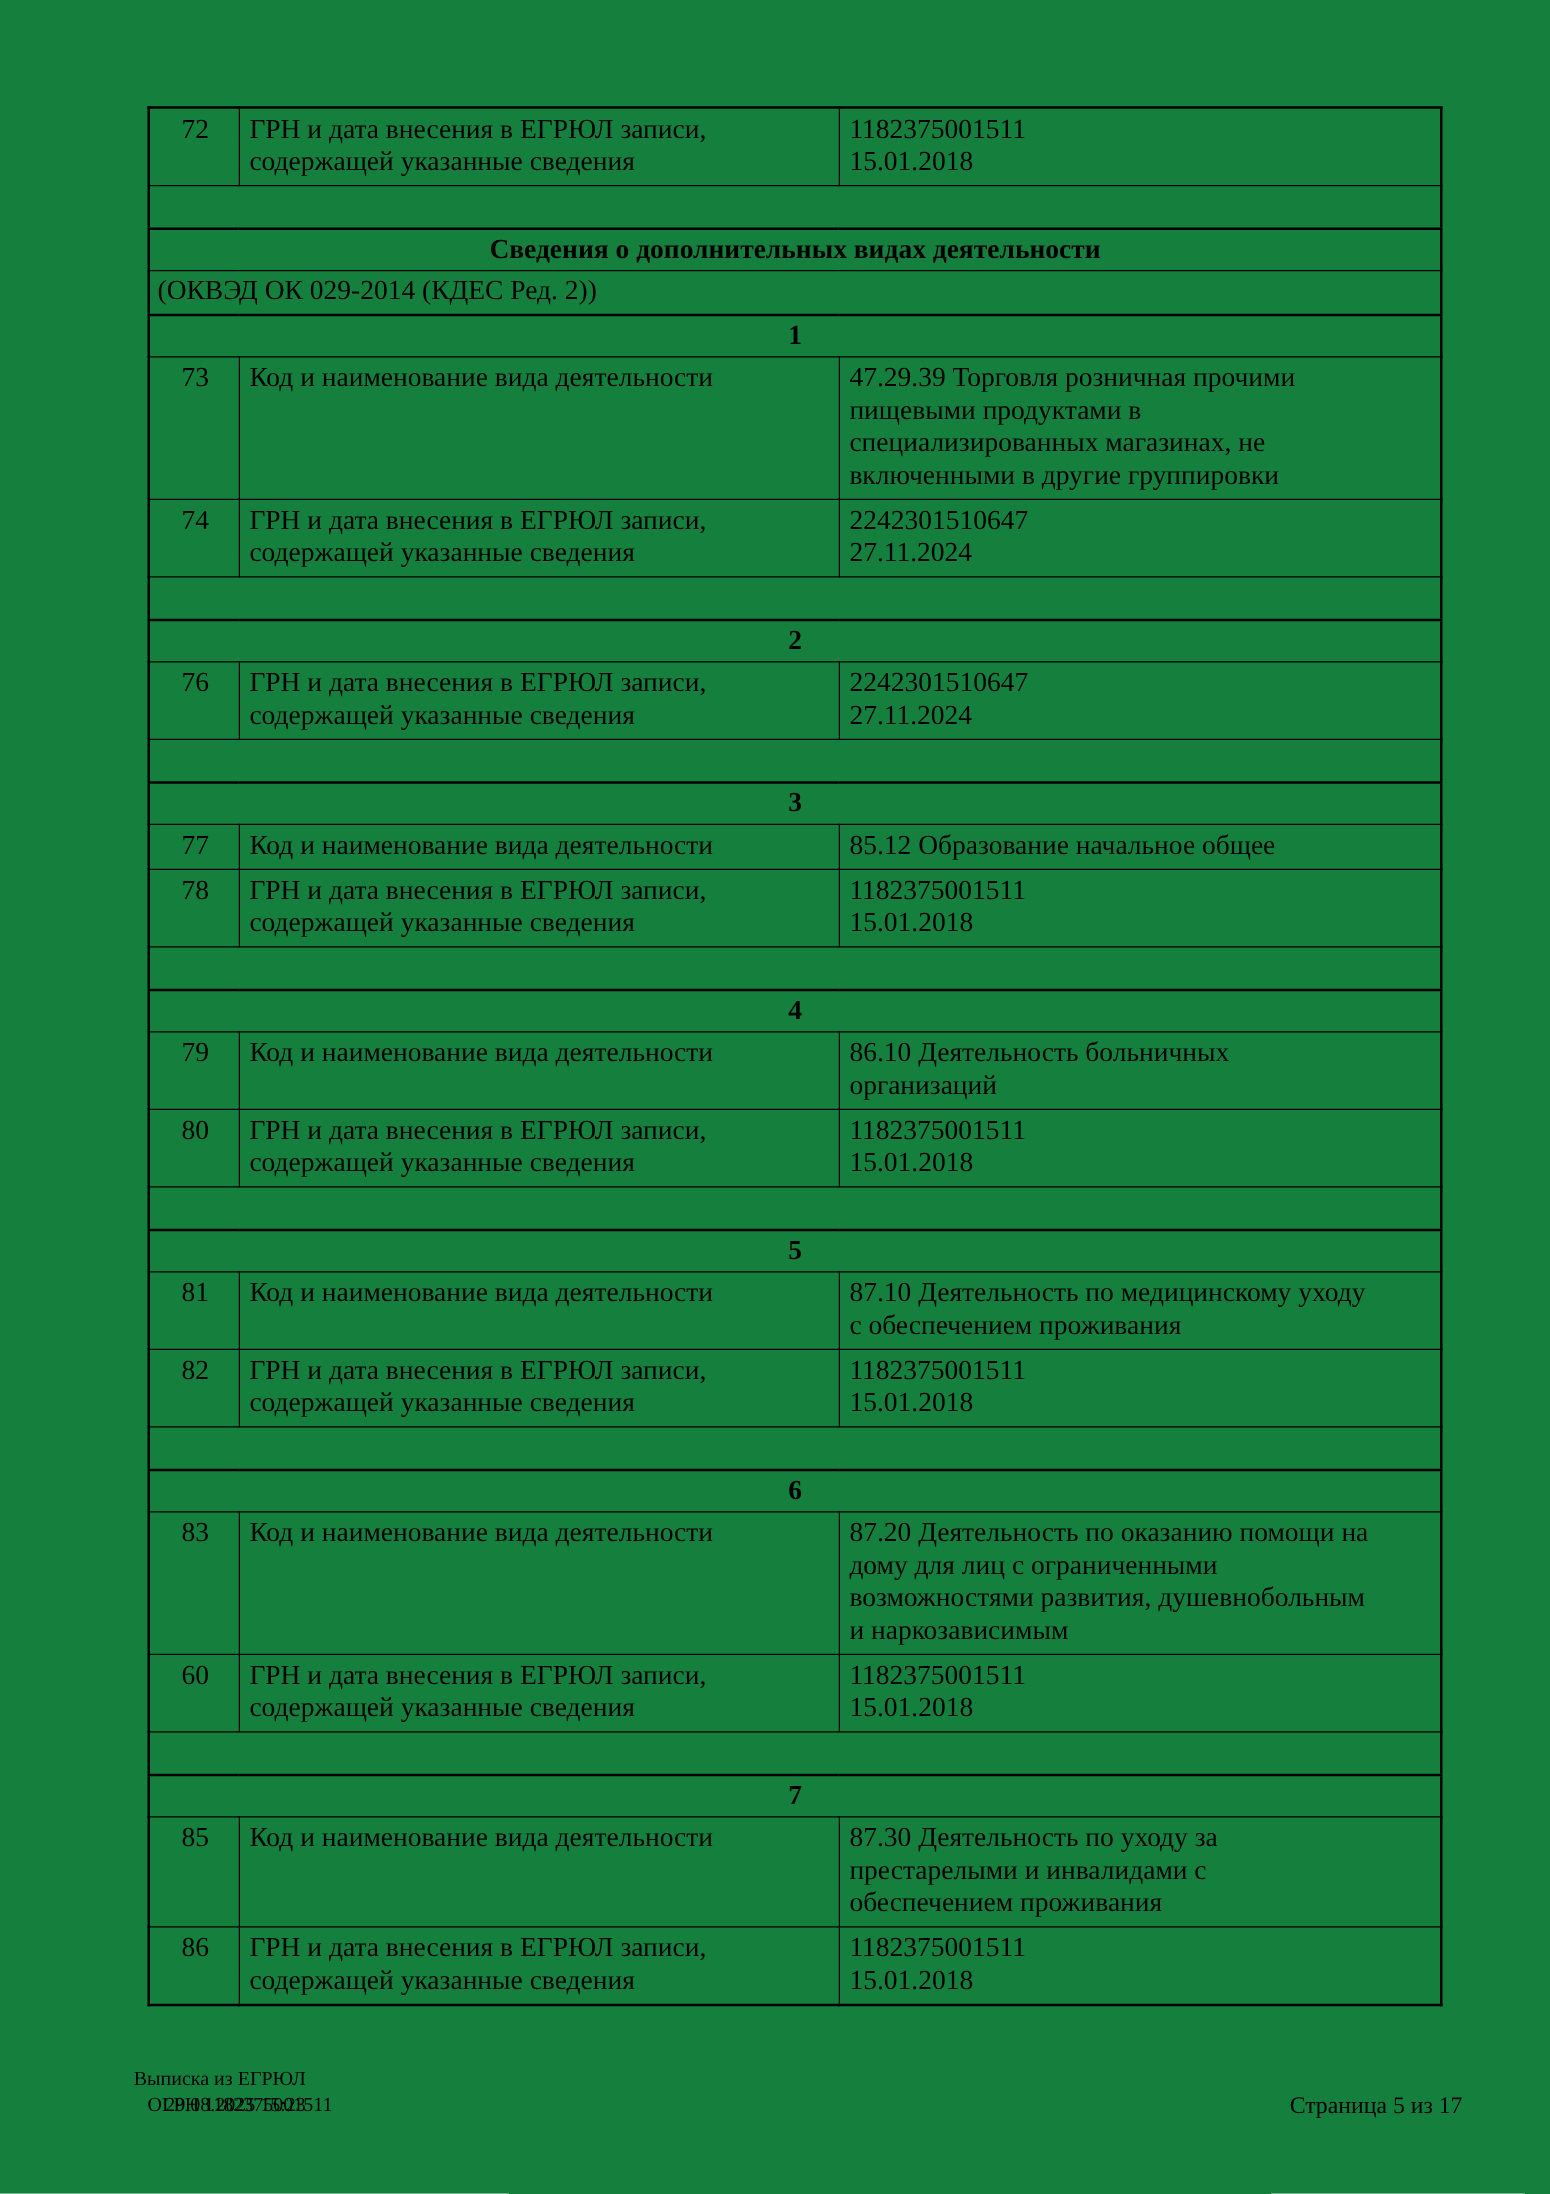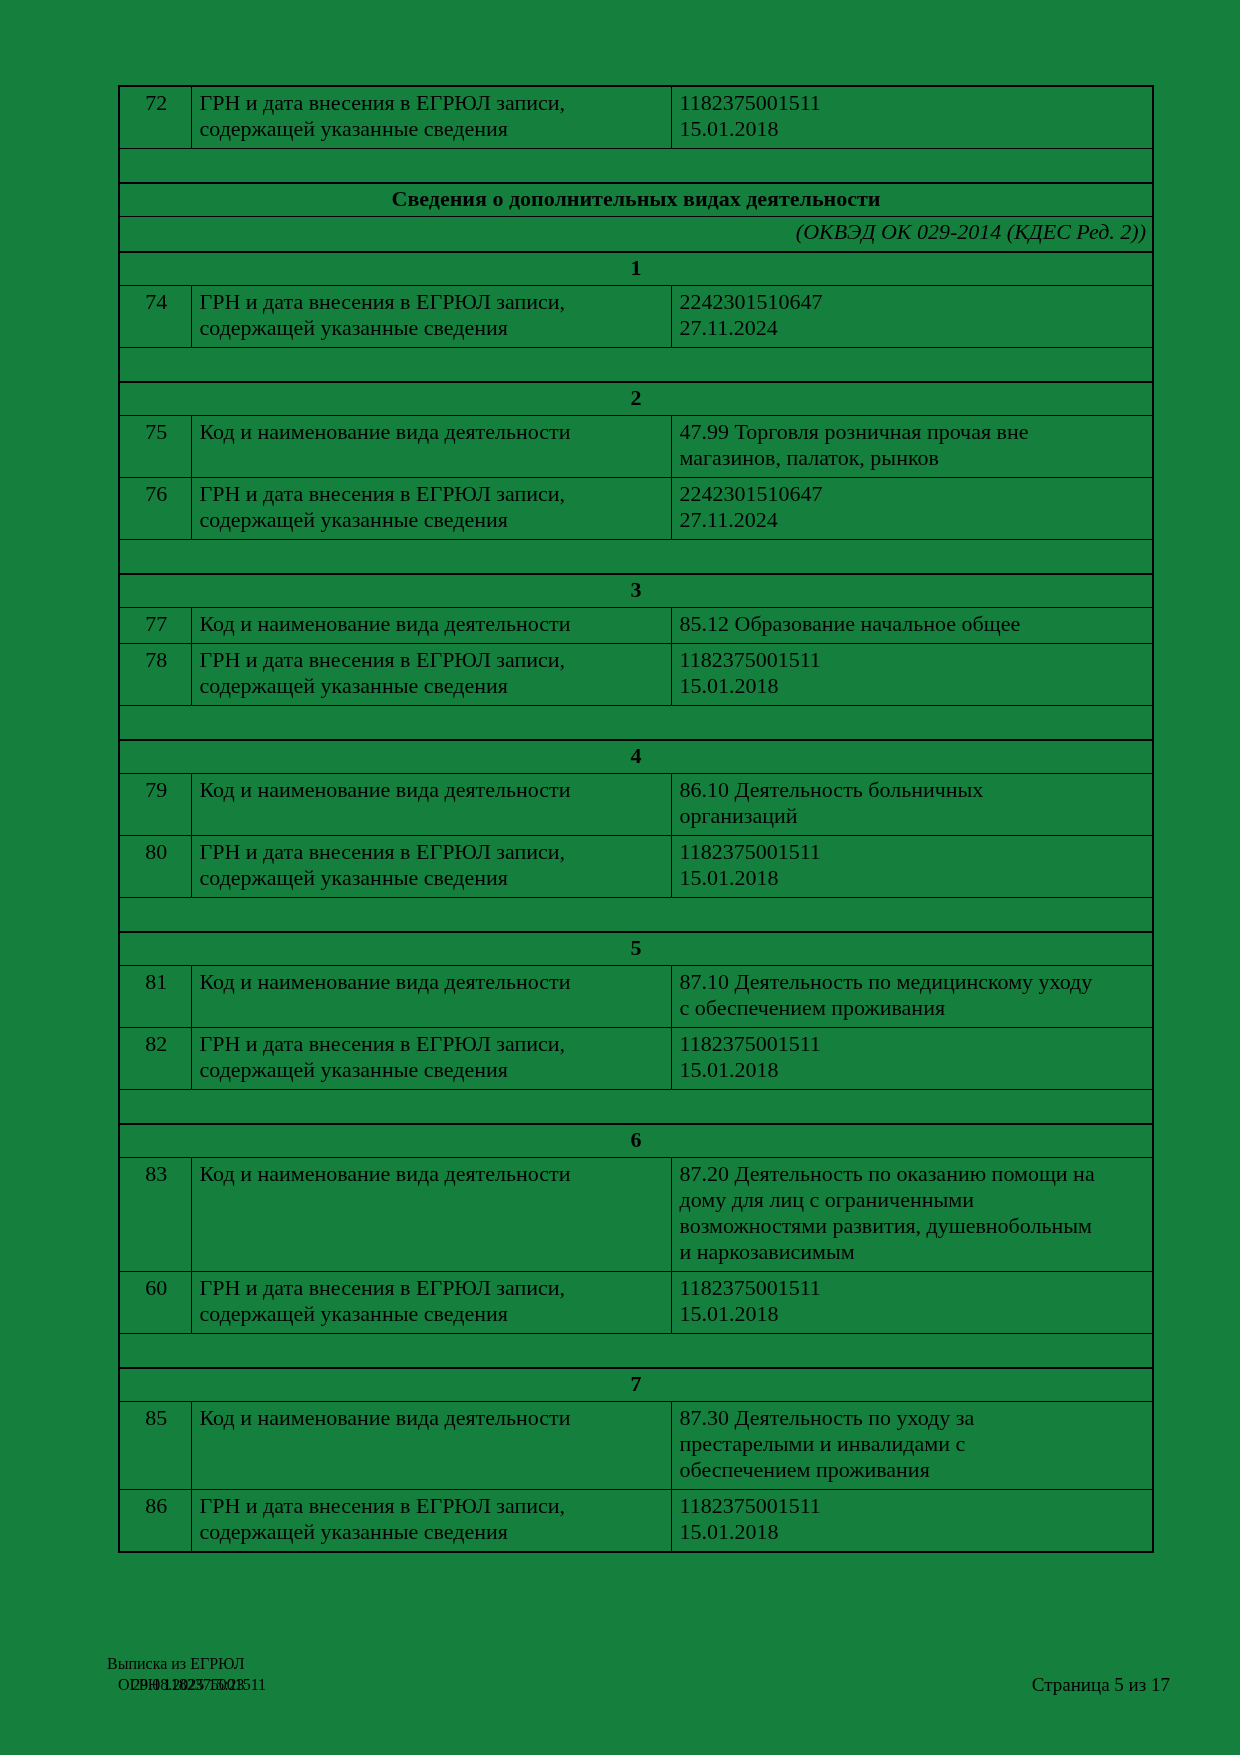--- a/index.html
+++ b/index.html
@@ -48,22 +48,21 @@
     height: 33px;
     padding: 0;
   }
   tr.row-section-header td {
     border-top: 2px solid #000;
     text-align: center;
     font-weight: bold;
     padding: 2px 6px 4px;
   }
   tr.row-section-subheader td {
-    text-align: right;
-    font-style: italic;
+    text-align: left;
     padding: 2px 6px 6px;
   }
   tr.row-number td {
     border-top: 2px solid #000;
     text-align: center;
     font-weight: bold;
     padding: 2px 6px 4px;
   }
   .footer-left {
     position: absolute;
@@ -114,37 +113,39 @@
         <tr class="row-section-header">
           <td colspan="3">Сведения о дополнительных видах деятельности</td>
         </tr>
         <tr class="row-section-subheader">
           <td colspan="3">(ОКВЭД ОК 029-2014 (КДЕС Ред. 2))</td>
         </tr>
         <tr class="row-number">
           <td colspan="3">1</td>
         </tr>
         <tr class="row-data">
+          <td class="cell-num">73</td>
+          <td class="cell-label">Код и наименование вида деятельности</td>
+          <td class="cell-value">47.29.39 Торговля розничная прочими
+пищевыми продуктами в
+специализированных магазинах, не
+включенными в другие группировки</td>
+        </tr>
+        <tr class="row-data">
           <td class="cell-num">74</td>
           <td class="cell-label">ГРН и дата внесения в ЕГРЮЛ записи,
 содержащей указанные сведения</td>
           <td class="cell-value">2242301510647
 27.11.2024</td>
         </tr>
         <tr class="row-spacer">
           <td colspan="3"></td>
         </tr>
         <tr class="row-number">
           <td colspan="3">2</td>
-        </tr>
-        <tr class="row-data">
-          <td class="cell-num">75</td>
-          <td class="cell-label">Код и наименование вида деятельности</td>
-          <td class="cell-value">47.99 Торговля розничная прочая вне
-магазинов, палаток, рынков</td>
         </tr>
         <tr class="row-data">
           <td class="cell-num">76</td>
           <td class="cell-label">ГРН и дата внесения в ЕГРЮЛ записи,
 содержащей указанные сведения</td>
           <td class="cell-value">2242301510647
 27.11.2024</td>
         </tr>
         <tr class="row-spacer">
           <td colspan="3"></td>

